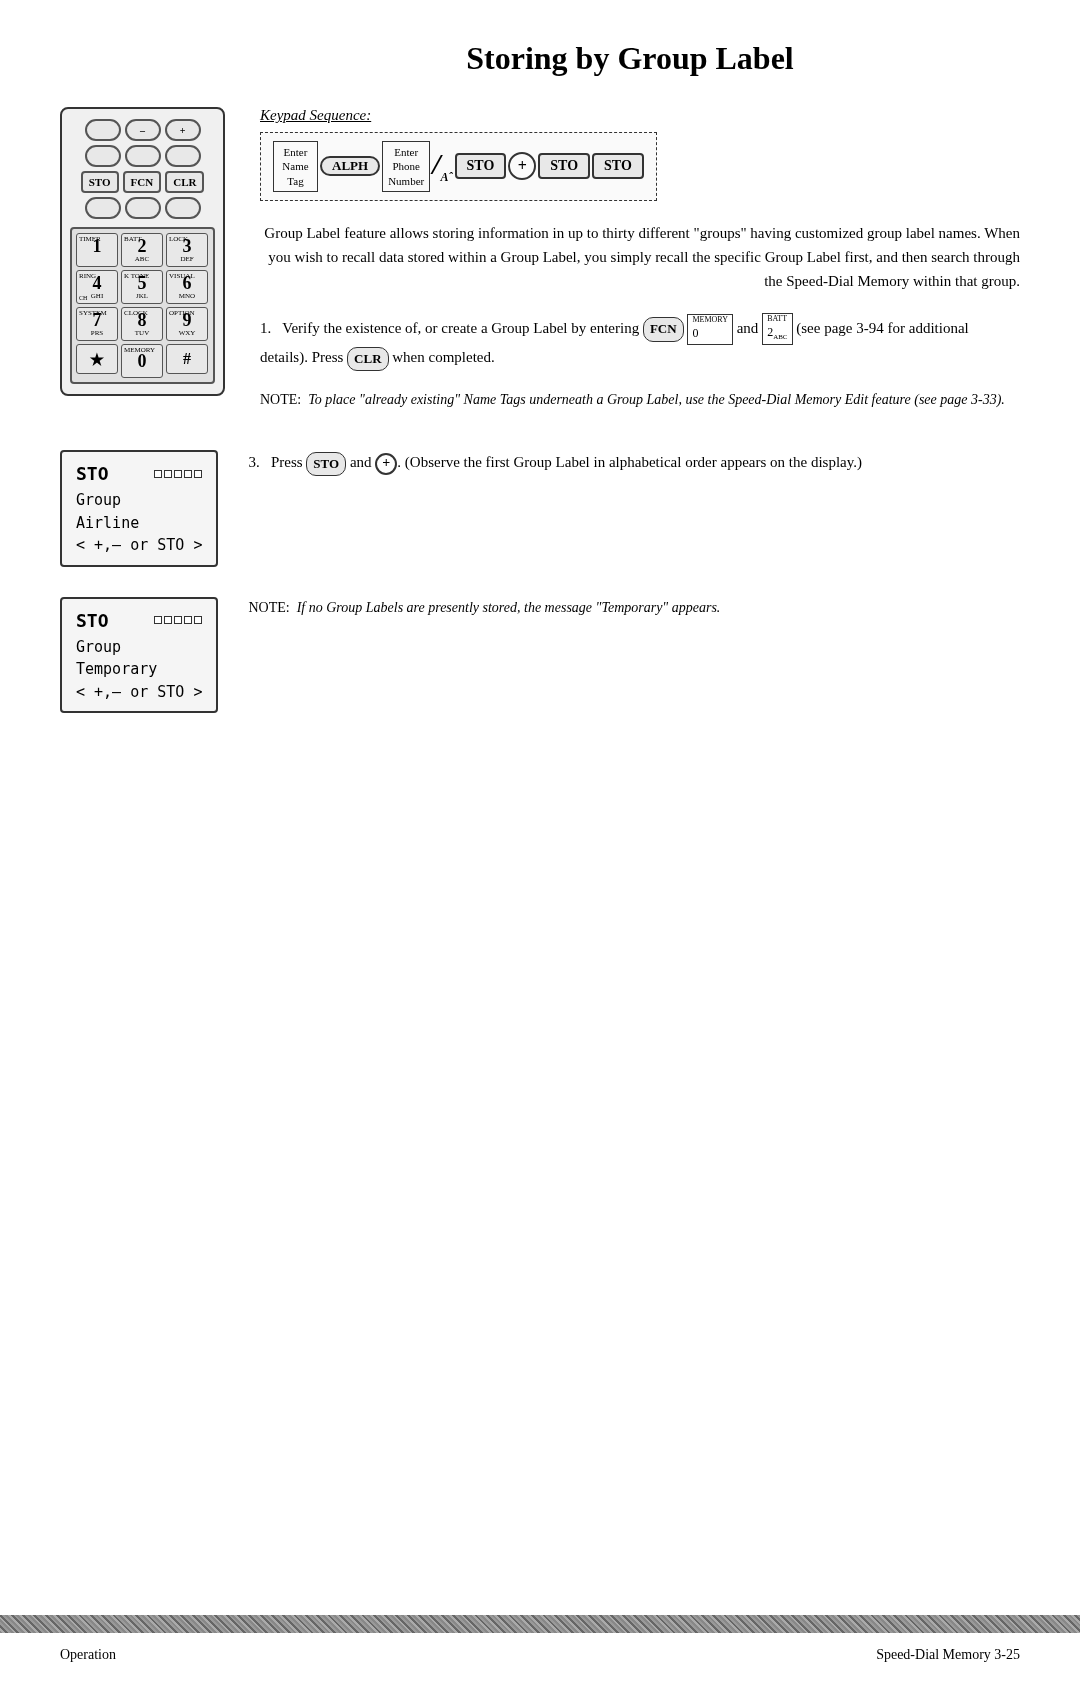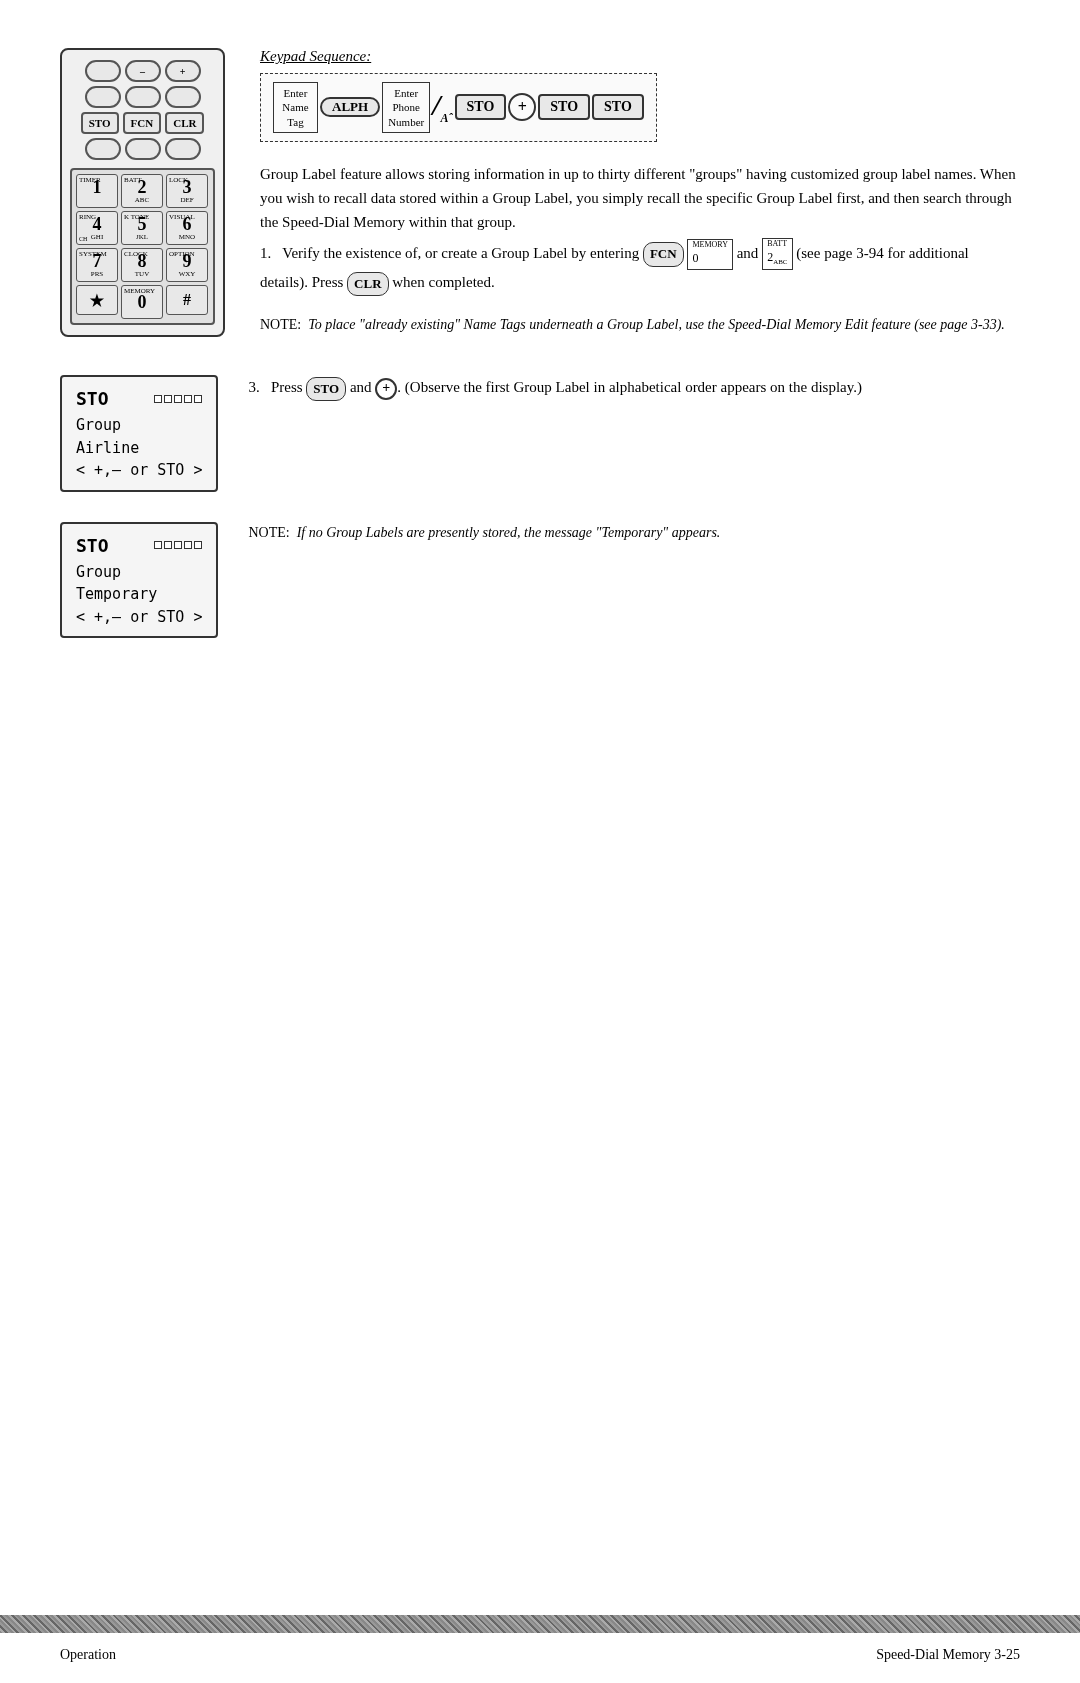--- a/index.html
+++ b/index.html
@@ -188,21 +188,22 @@
       align-items: center;
       justify-content: center;
       font-size: 16px;
       font-weight: bold;
     }
 
     
     .body-text {
       font-size: 15px;
       line-height: 1.6;
-      margin-bottom: 4px;
+      margin-bottom: 20px;
+      text-align: right;
     }
 
     
     .step {
       font-size: 15px;
       line-height: 1.6;
       margin-bottom: 18px;
       padding-left: 0;
     }
 
@@ -346,20 +347,21 @@
     
     sup {
       font-size: 8px;
     }
   </style>
 </head>
 <body>
 
 <div class="page">
 
+  <h1 class="page-title">Storing by Group Label</h1>
 
   <div class="two-col">
 
     <div class="col-left-remote">
       <div class="remote">
 
         <div class="remote-row">
           <div class="remote-btn remote-btn-round">&nbsp;&nbsp;&nbsp;&nbsp;</div>
           <div class="remote-btn remote-btn-round">–</div>
           <div class="remote-btn remote-btn-round">+</div>

